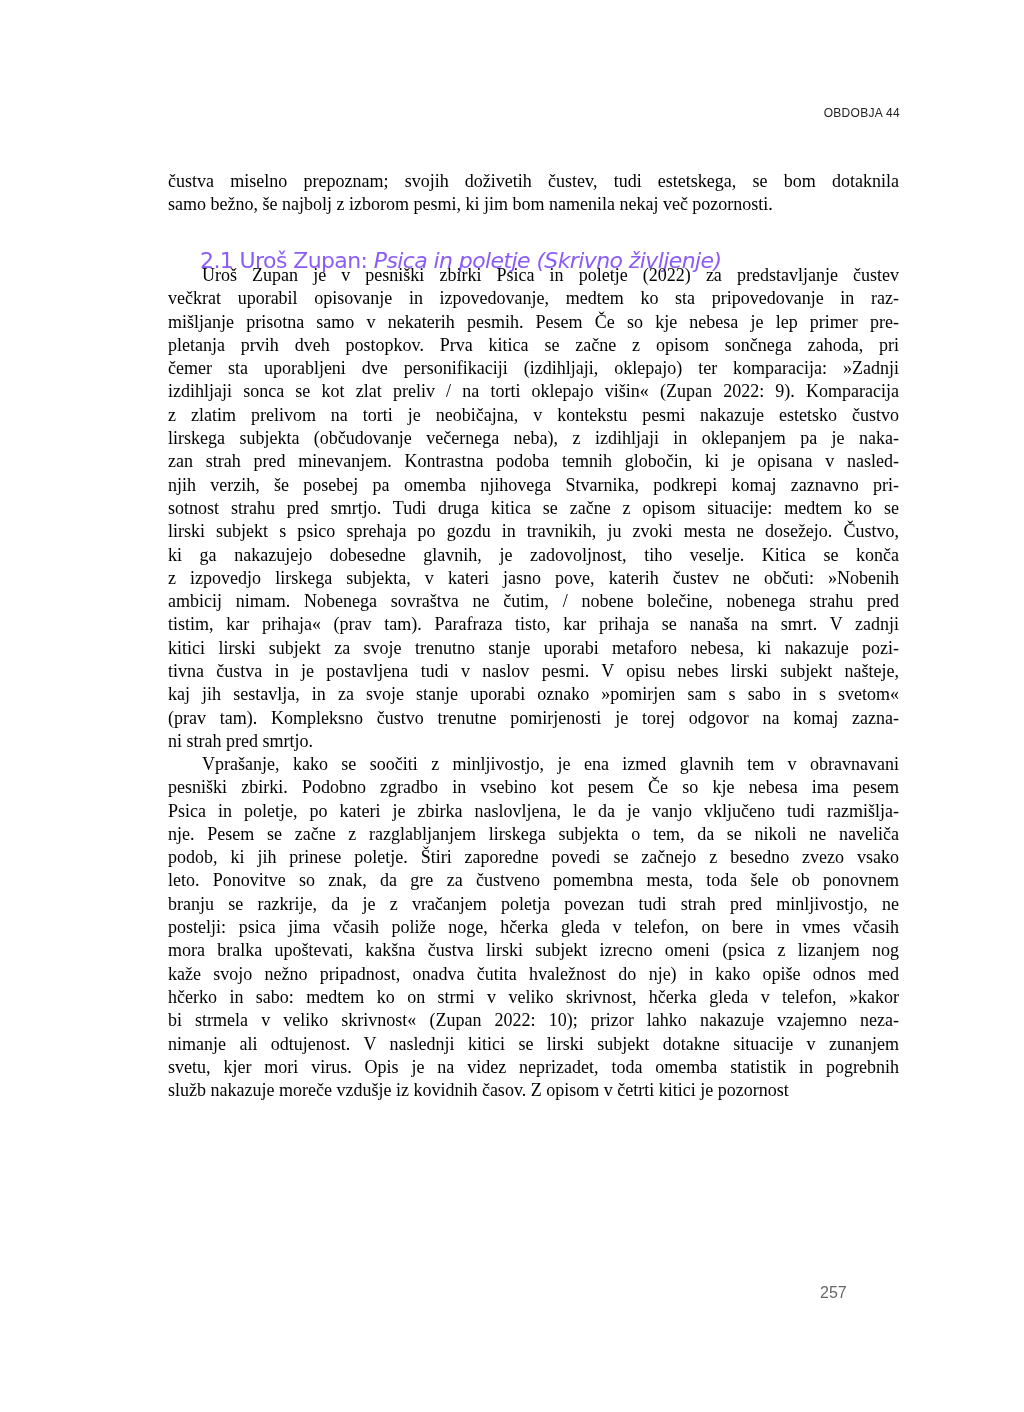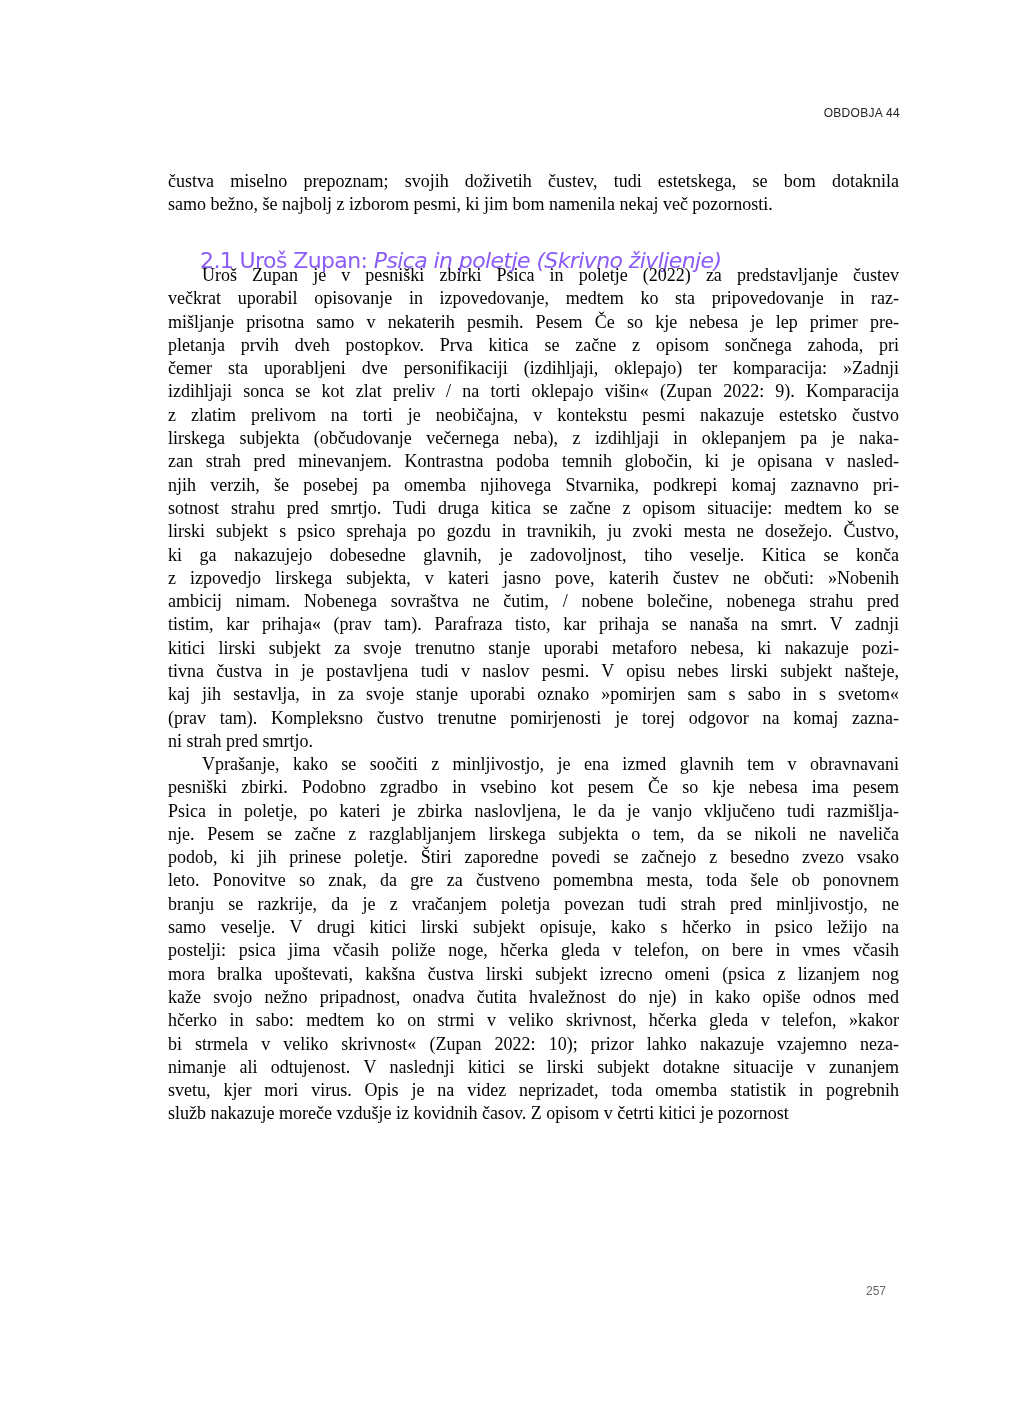--- a/index.html
+++ b/index.html
@@ -2,22 +2,22 @@
 <html><head>
 <meta charset="utf-8">
 <style>
   html, body { margin: 0; padding: 0; background: #ffffff; }
   body { width: 1024px; height: 1412px; position: relative; overflow: hidden; }
   .running-head {
     position: absolute; left: 790px; top: 106px; width: 110px; text-align: right;
     font-family: "Liberation Sans", sans-serif; font-size: 12px; color: #222; letter-spacing: 0.3px;
   }
   .page-number {
-    position: absolute; left: 820px; top: 1284px; width: 66px; text-align: right;
-    font-family: "Liberation Sans", sans-serif; font-size: 12px; color: #666;
+    position: absolute; left: 820px; top: 1284px; width: 66px; text-align: left;
+    font-family: "Liberation Sans", sans-serif; font-size: 16px; color: #666;
   }
   .text-block {
     position: absolute; left: 168px; width: 731px;
     font-family: "Liberation Serif", serif; font-size: 18px; color: #000000;
   }
   .line {
     display: block; height: 23.3px; line-height: 23.3px; white-space: nowrap;
     text-align: justify; text-align-last: justify;
   }
   .line.last { text-align-last: left; }
@@ -68,21 +68,20 @@
     <span class="line last"><span>ni strah pred smrtjo.</span></span>
   </div>
 <div class="text-block" id="p2" style="top:753px;">
     <span class="line indent"><span>Vprašanje, kako se soočiti z minljivostjo, je ena izmed glavnih tem v obravnavani</span></span>
     <span class="line"><span>pesniški zbirki. Podobno zgradbo in vsebino kot pesem Če so kje nebesa ima pesem</span></span>
     <span class="line"><span>Psica in poletje, po kateri je zbirka naslovljena, le da je vanjo vključeno tudi razmišlja-</span></span>
     <span class="line"><span>nje. Pesem se začne z razglabljanjem lirskega subjekta o tem, da se nikoli ne naveliča</span></span>
     <span class="line"><span>podob, ki jih prinese poletje. Štiri zaporedne povedi se začnejo z besedno zvezo </span><span class="it">vsako</span></span>
     <span class="line"><span class="it">leto</span><span>. Ponovitve so znak, da gre za čustveno pomembna mesta, toda šele ob ponovnem</span></span>
     <span class="line"><span>branju se razkrije, da je z vračanjem poletja povezan tudi strah pred minljivostjo, ne</span></span>
-    <span class="line"><span>samo veselje. V drugi kitici lirski subjekt opisuje, kako s hčerko in psico ležijo na</span></span>
     <span class="line"><span>postelji: psica jima včasih poliže noge, hčerka gleda v telefon, on bere in vmes včasih</span></span>
     <span class="line"><span>mora bralka upoštevati, kakšna čustva lirski subjekt izrecno omeni (psica z lizanjem nog</span></span>
     <span class="line"><span>kaže svojo nežno pripadnost, onadva čutita hvaležnost do nje) in kako opiše odnos med</span></span>
     <span class="line"><span>hčerko in sabo: medtem ko on strmi v veliko skrivnost, hčerka gleda v telefon, »kakor</span></span>
     <span class="line"><span>bi strmela v veliko skrivnost« (Zupan 2022: 10); prizor lahko nakazuje vzajemno neza-</span></span>
     <span class="line"><span>nimanje ali odtujenost. V naslednji kitici se lirski subjekt dotakne situacije v zunanjem</span></span>
     <span class="line"><span>svetu, kjer mori virus. Opis je na videz neprizadet, toda omemba statistik in pogrebnih</span></span>
     <span class="line last"><span>služb nakazuje moreče vzdušje iz kovidnih časov. Z opisom v četrti kitici je pozornost</span></span>
   </div>
 

